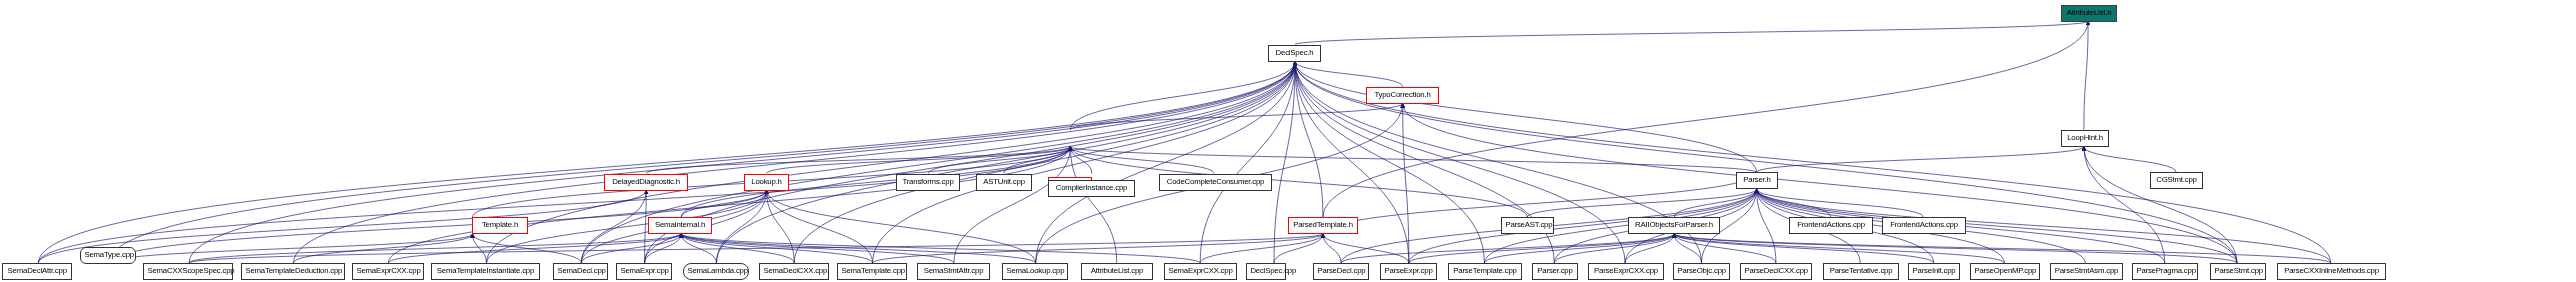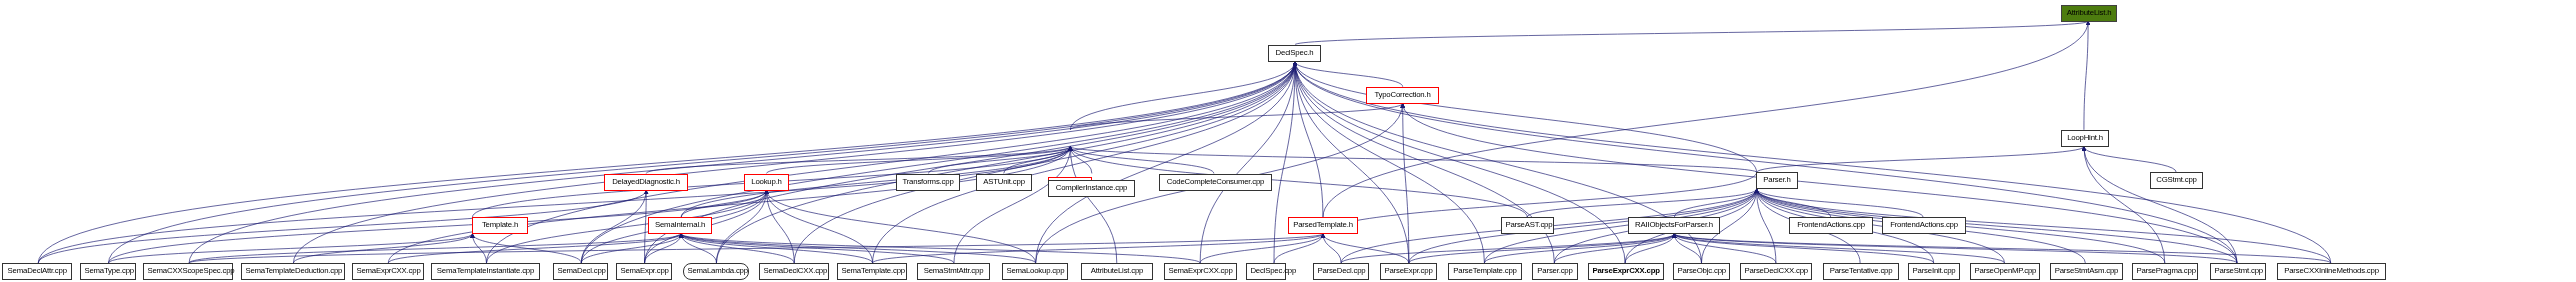--- a/index.html
+++ b/index.html
@@ -1,20 +1,20 @@
 <!DOCTYPE html>
 <html style="font-size:9px"><head>
 <meta charset="utf-8">
 <style>
   html, body { margin:0; padding:0; background:#ffffff; }
   body { width:2576px; height:282px; position:relative; overflow:hidden; font-family:"Liberation Sans", sans-serif; }
   #edges { position:absolute; left:0; top:0; width:2576px; height:282px; }
   .node { position:absolute; box-sizing:border-box; height:17px; border:1.1px solid #333333; background:#ffffff; font-size:7.8px; line-height:14.6px; text-align:center; white-space:nowrap; color:#000; cursor:pointer; padding:0 3.4px; letter-spacing:-0.2px; }
   .node.red { border-color:#ff0000; }
-  .node.root { background:#4d7c0f; border-color:#404040; }
+  .node.root { background:#0f766e; border-color:#404040; }
 </style>
 </head>
 <body>
 
 <svg id="edges" xmlns="http://www.w3.org/2000/svg" viewBox="0 0 4600 504" width="2576" height="282">
   <defs>
     <marker id="arrow" viewBox="0 0 10 10" refX="9" refY="5" markerWidth="7" markerHeight="7" orient="auto-start-reverse">
       <path d="M0,0 L10,5 L0,10 z" fill="#191970"></path>
     </marker>
   </defs>
@@ -130,56 +130,56 @@
     <path d="M4163.5,470 C4163.5,444 2990.5,444 2990.5,418" stroke="#191970" stroke-width="1.2" fill="none" marker-end="url(#arrow)"></path>
     <path d="M3580.5,470 C3580.5,444 2990.5,444 2990.5,418" stroke="#191970" stroke-width="1.2" fill="none" marker-end="url(#arrow)"></path>
   </svg>
 
 <div id="nodes">
     <div class="node root" style="left: 2061px; top: 4.5px; width: 56px;">AttributeList.h</div>
     <div class="node" style="left: 1268px; top: 45px; width: 53px;">DeclSpec.h</div>
     <div class="node red" style="left: 1366px; top: 87px; width: 73px;">TypoCorrection.h</div>
     <div class="node" style="left: 2061px; top: 130px; width: 48px;">LoopHint.h</div>
     <div class="node red" style="left: 1048px; top: 130px; width: 44px; margin-top: 47px;">Sema.h</div>
-    <div class="node" style="left: 1736px; top: 172px; width: 42px; margin-left: 20px;">Parser.h</div>
+    <div class="node" style="left: 1736px; top: 172px; width: 42px;">Parser.h</div>
     <div class="node" style="left: 2150px; top: 172px; width: 53px;">CGStmt.cpp</div>
     <div class="node red" style="left: 604px; top: 174px; width: 84px;">DelayedDiagnostic.h</div>
     <div class="node red" style="left: 744px; top: 174px; width: 45px;">Lookup.h</div>
     <div class="node" style="left: 896px; top: 174px; width: 64px;">Transforms.cpp</div>
     <div class="node" style="left: 976px; top: 174px; width: 56px;">ASTUnit.cpp</div>
     <div class="node" style="left: 1048px; top: 180px; width: 87px;">CompilerInstance.cpp</div>
     <div class="node" style="left: 1159px; top: 174px; width: 113px;">CodeCompleteConsumer.cpp</div>
     <div class="node" style="left: 1789px; top: 217px; width: 84px;">FrontendActions.cpp</div>
     <div class="node" style="left: 1882px; top: 217px; width: 84px;">FrontendActions.cpp</div>
     <div class="node red" style="left: 472px; top: 217px; width: 56px;">Template.h</div>
     <div class="node red" style="left: 648px; top: 217px; width: 64px;">SemaInternal.h</div>
     <div class="node red" style="left: 1288px; top: 217px; width: 70px;">ParsedTemplate.h</div>
     <div class="node" style="left: 1501px; top: 217px; width: 53px;">ParseAST.cpp</div>
     <div class="node" style="left: 1628px; top: 217px; width: 92px;">RAIIObjectsForParser.h</div>
     <div class="node" style="left: 2.2px; top: 263px; width: 70px;">SemaDeclAttr.cpp</div>
-    <div class="node" style="left: 80px; top: 263px; width: 56px;">SemaType.cpp</div>
+    <div class="node" style="left: 80px; top: 247px; width: 56px; border-radius: 6px;">SemaType.cpp</div>
     <div class="node" style="left: 143px; top: 263px; width: 90px;">SemaCXXScopeSpec.cpp</div>
     <div class="node" style="left: 241px; top: 263px; width: 104px;">SemaTemplateDeduction.cpp</div>
     <div class="node" style="left: 352px; top: 263px; width: 72px;">SemaExprCXX.cpp</div>
     <div class="node" style="left: 431px; top: 263px; width: 109px;">SemaTemplateInstantiate.cpp</div>
     <div class="node" style="left: 553px; top: 263px; width: 55px;">SemaDecl.cpp</div>
     <div class="node" style="left: 616px; top: 263px; width: 56px;">SemaExpr.cpp</div>
     <div class="node" style="left: 683px; top: 263px; width: 66px; border-radius: 8px;">SemaLambda.cpp</div>
     <div class="node" style="left: 759px; top: 263px; width: 70px;">SemaDeclCXX.cpp</div>
     <div class="node" style="left: 837px; top: 263px; width: 70px;">SemaTemplate.cpp</div>
     <div class="node" style="left: 917px; top: 263px; width: 73px;">SemaStmtAttr.cpp</div>
     <div class="node" style="left: 1002px; top: 263px; width: 66px;">SemaLookup.cpp</div>
     <div class="node" style="left: 1081px; top: 263px; width: 72px;">AttributeList.cpp</div>
     <div class="node" style="left: 1164px; top: 263px; width: 73px;">SemaExprCXX.cpp</div>
     <div class="node" style="left: 1246px; top: 263px; width: 40px;">DeclSpec.cpp</div>
     <div class="node" style="left: 1313px; top: 263px; width: 56px;">ParseDecl.cpp</div>
     <div class="node" style="left: 1380px; top: 263px; width: 57px;">ParseExpr.cpp</div>
     <div class="node" style="left: 1448px; top: 263px; width: 74px;">ParseTemplate.cpp</div>
     <div class="node" style="left: 1532px; top: 263px; width: 46px;">Parser.cpp</div>
-    <div class="node" style="left: 1588px; top: 263px; width: 76px; font-weight: bold;">ParseExprCXX.cpp</div>
+    <div class="node" style="left: 1588px; top: 263px; width: 76px;">ParseExprCXX.cpp</div>
     <div class="node" style="left: 1673px; top: 263px; width: 57px;">ParseObjc.cpp</div>
     <div class="node" style="left: 1740px; top: 263px; width: 72px;">ParseDeclCXX.cpp</div>
     <div class="node" style="left: 1823px; top: 263px; width: 76px;">ParseTentative.cpp</div>
     <div class="node" style="left: 1908px; top: 263px; width: 52px;">ParseInit.cpp</div>
     <div class="node" style="left: 1970px; top: 263px; width: 70px;">ParseOpenMP.cpp</div>
     <div class="node" style="left: 2050px; top: 263px; width: 73px;">ParseStmtAsm.cpp</div>
     <div class="node" style="left: 2132px; top: 263px; width: 66px;">ParsePragma.cpp</div>
     <div class="node" style="left: 2210px; top: 263px; width: 56px;">ParseStmt.cpp</div>
     <div class="node" style="left: 2277px; top: 263px; width: 109px;">ParseCXXInlineMethods.cpp</div>
   </div>

